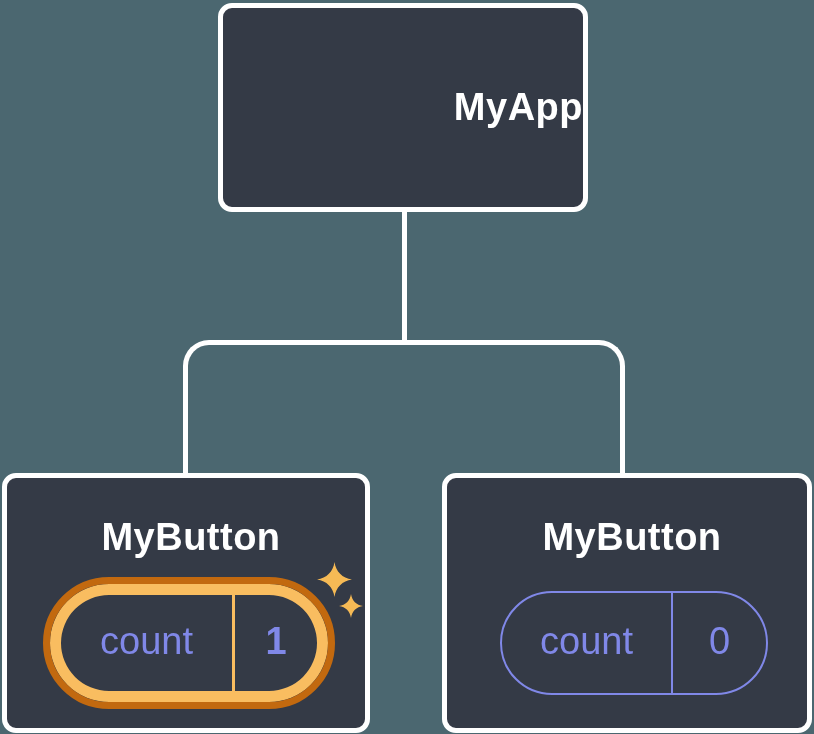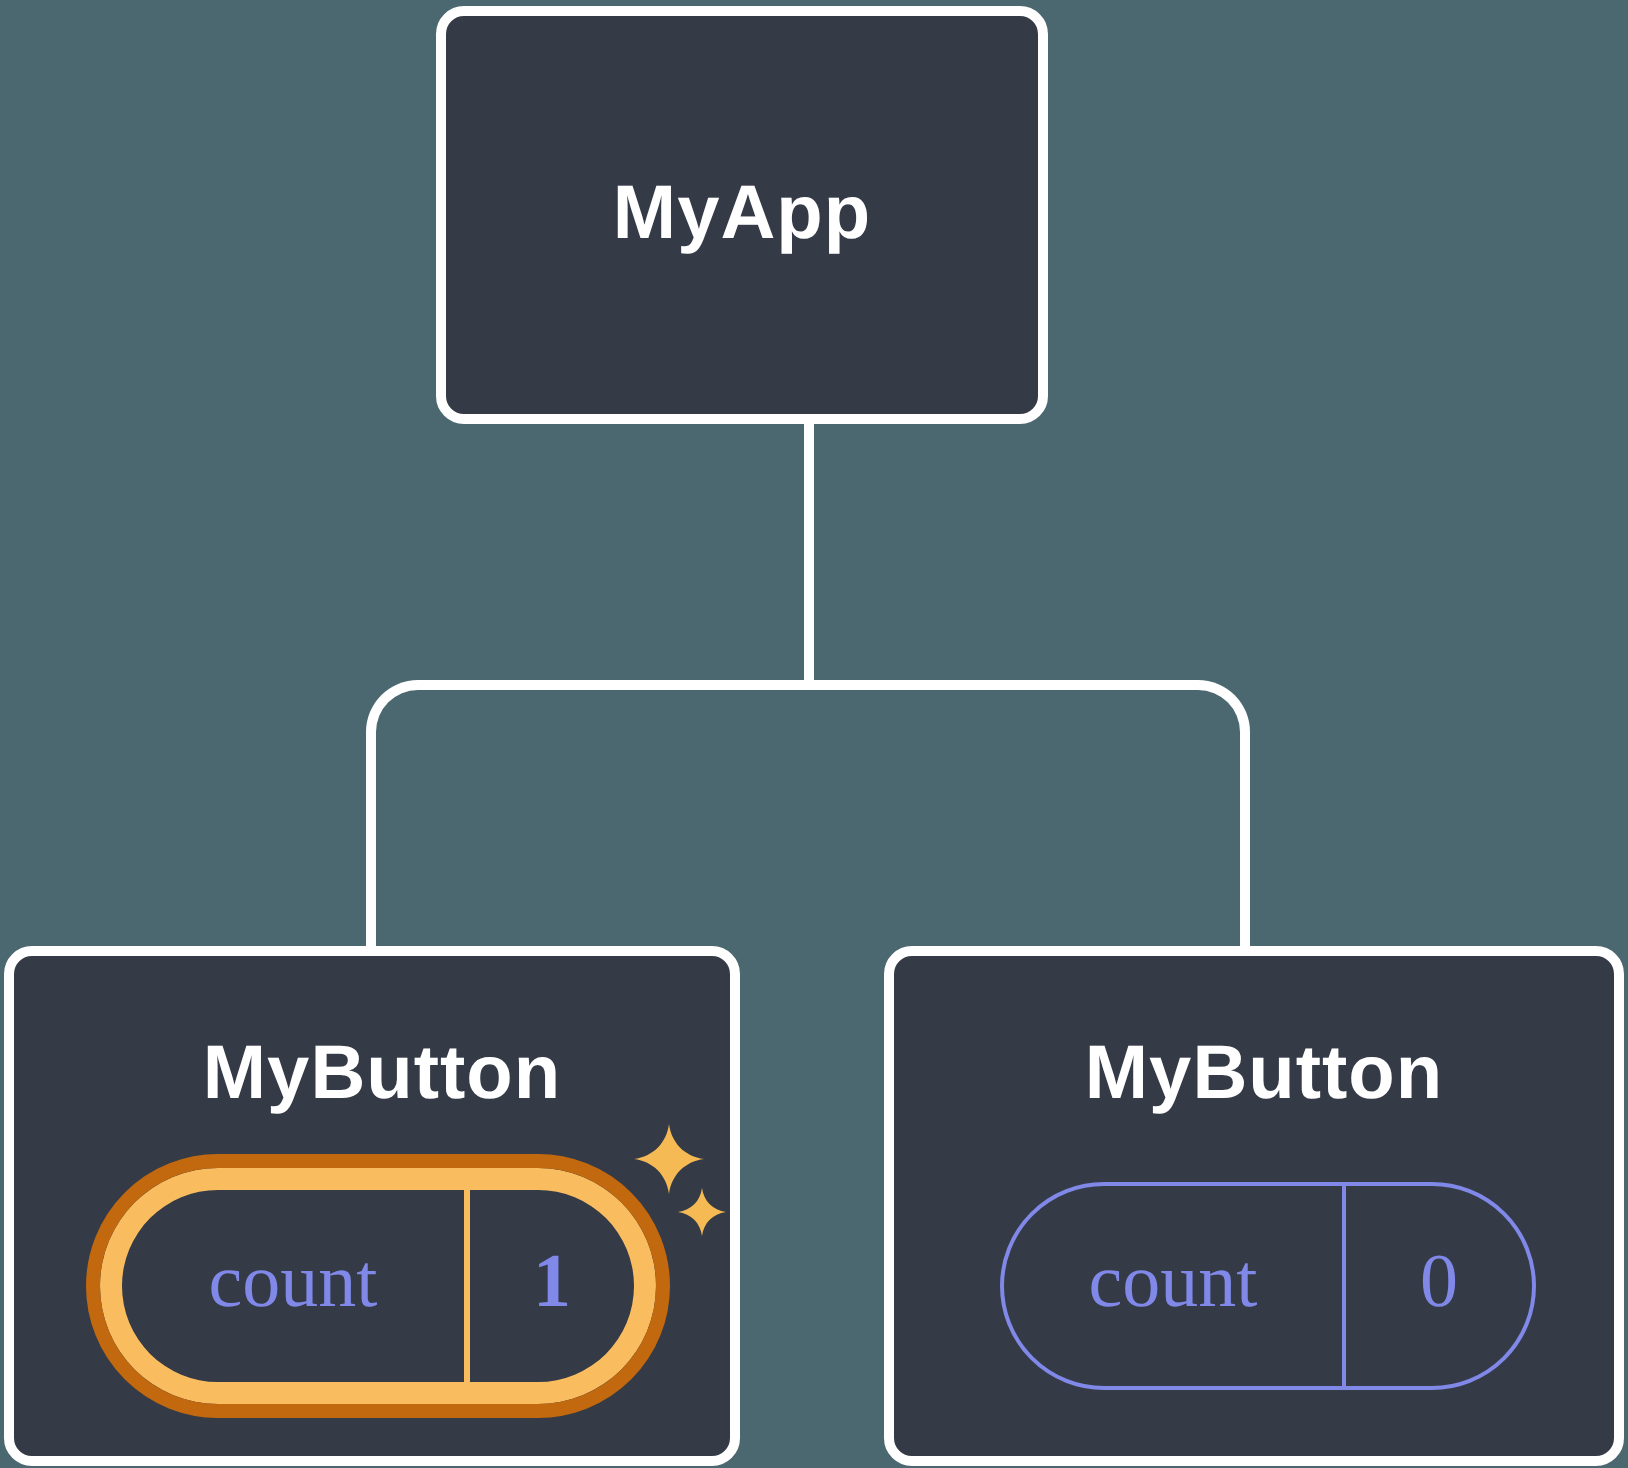--- a/index.html
+++ b/index.html
@@ -41,25 +41,25 @@
   .card {
     position: absolute;
     box-sizing: border-box;
     background: var(--card, #343a46);
     border: 5px solid var(--card-border, #ffffff);
     border-radius: 14px;
   }
   .card-root {
     left: 218px;
     top: 3px;
-    width: 306px;
+    width: 370px;
     height: 209px;
     display: flex;
     align-items: center;
-    justify-content: center;
+    justify-content: flex-end;
   }
   .card-child-left  { left: 2px;   top: 473px; width: 368px; height: 260px; }
   .card-child-right { left: 442px; top: 473px; width: 370px; height: 260px; }
 
   .card-title {
     color: var(--title, #ffffff);
     font-size: 38px;
     font-weight: 600;
     letter-spacing: 0.5px;
     text-align: center;
@@ -70,21 +70,20 @@
     right: 0;
     top: 38px;
   }
 
   
   .pill {
     position: absolute;
     box-sizing: border-box;
     display: flex;
     align-items: stretch;
-    font-family: Liberation Serif, serif;
   }
   .pill-highlighted {
     left: 36px;
     top: 99px;
     width: 292px;
     height: 132px;
     border: 7px solid var(--orange-dark, #c2690f);
     border-radius: 66px;
     box-shadow: inset 0 0 0 11px var(--orange-light, #f9bd60);
     padding: 11px;

